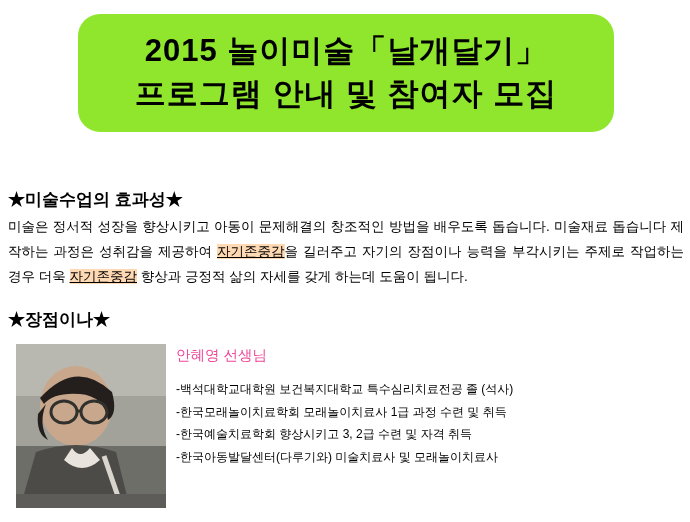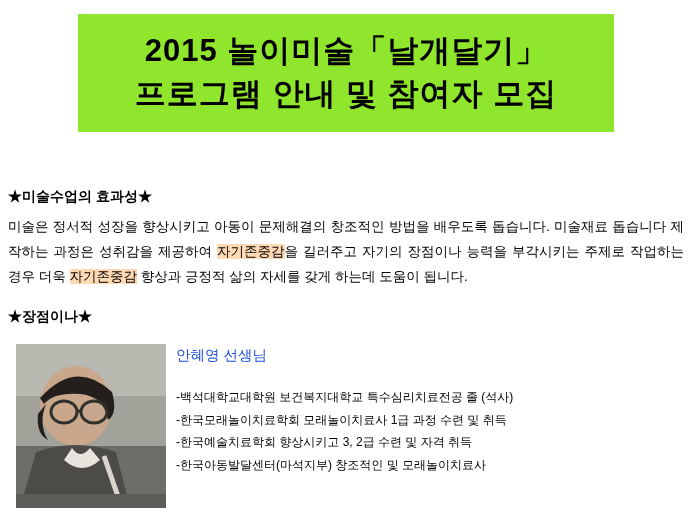--- a/index.html
+++ b/index.html
@@ -25,40 +25,41 @@
     position: absolute;
     left: 78px;
     top: 14px;
     width: 536px;
     height: 118px;
     background: #8fe62c;
     display: flex;
     flex-direction: column;
     align-items: center;
     justify-content: center;
+    border-radius: 22px;
   }
   .title-line1 {
     font-size: 31px;
     font-weight: bold;
     letter-spacing: 1px;
     line-height: 1.25;
     white-space: nowrap;
   }
   .title-line2 {
     font-size: 31px;
     font-weight: bold;
     letter-spacing: 1px;
     line-height: 1.25;
     white-space: nowrap;
     margin-top: 4px;
   }
   
   .section-heading {
     position: absolute;
-    font-size: 14px;
+    font-size: 17px;
     font-weight: bold;
     white-space: nowrap;
   }
   #heading-effect {
     left: 8px;
     top: 188px;
   }
   #heading-instructor {
     left: 8px;
     top: 308px;
@@ -70,20 +71,21 @@
     top: 214px;
     width: 676px;
     font-size: 13.5px;
     line-height: 25px;
     text-align: justify;
     text-justify: inter-character;
     word-break: break-all;
   }
   .hl {
     background: #ffd9b3;
+    text-decoration: underline;
   }
   
   .photo {
     position: absolute;
     left: 16px;
     top: 344px;
     width: 150px;
     height: 164px;
     overflow: hidden;
     background: #8d8d8a;
@@ -94,22 +96,22 @@
   
   .instructor-block {
     position: absolute;
     left: 176px;
     top: 344px;
     width: 500px;
   }
   .instructor-name {
     font-size: 14.5px;
     line-height: 22px;
-    color: #1d4ed8;
-    margin-bottom: 20px;
+    color: #ec4899;
+    margin-bottom: 12px;
   }
   .credential {
     font-size: 12px;
     line-height: 22.5px;
     white-space: nowrap;
   }
 </style>
 </head>
 <body>
 
@@ -145,16 +147,16 @@
       <path d="M88 112 l18 52" stroke="#d9d5cd" stroke-width="5" fill="none"></path>
       <rect x="0" y="150" width="150" height="14" fill="#5d5c58"></rect>
     </svg>
   </div>
 
   <div class="instructor-block">
     <div class="instructor-name">안혜영 선생님</div>
     <div class="credential">-백석대학교대학원 보건복지대학교 특수심리치료전공 졸 (석사)</div>
     <div class="credential">-한국모래놀이치료학회 모래놀이치료사 1급 과정 수련 및 취득</div>
     <div class="credential">-한국예술치료학회 향상시키고 3, 2급 수련 및 자격 취득</div>
-    <div class="credential">-한국아동발달센터(마석지부) 창조적인 및 모래놀이치료사</div>
+    <div class="credential">-한국아동발달센터(다루기와) 미술치료사 및 모래놀이치료사</div>
   </div>
 
 </div>
 
 </body></html>

